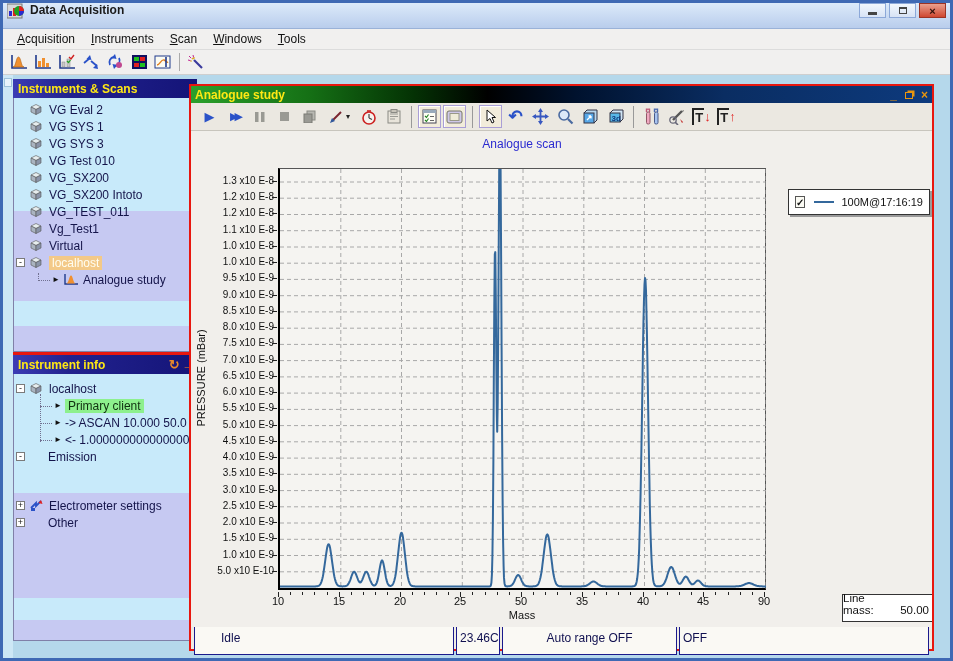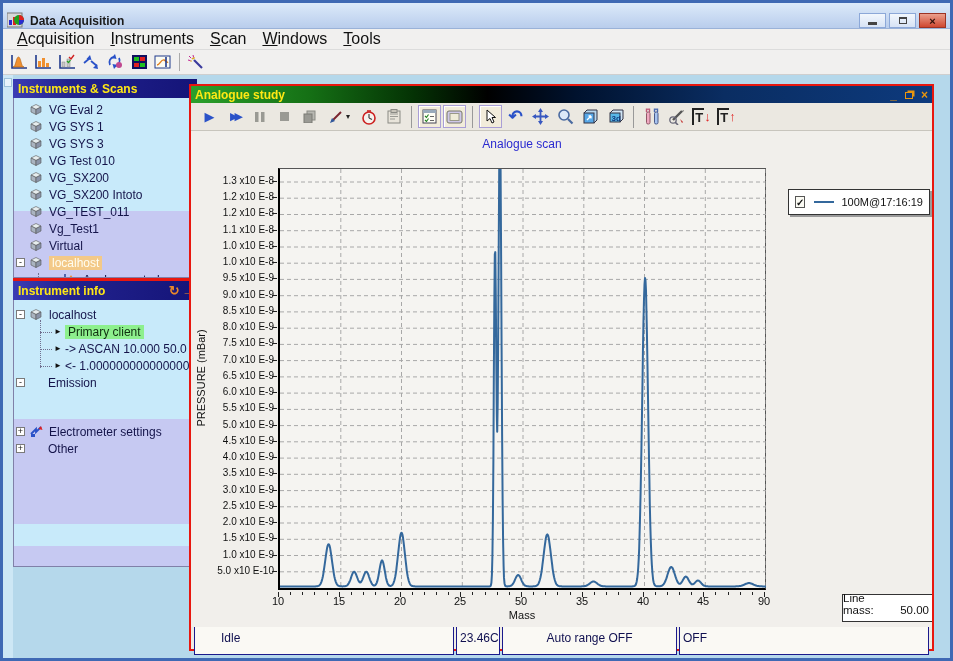--- a/index.html
+++ b/index.html
@@ -1,44 +1,44 @@
 <!DOCTYPE html>
 <html><head>
 <meta charset="utf-8">
 <style>
   html,body{margin:0;padding:0;background:#666;}
   *{box-sizing:border-box;font-family:"Liberation Sans",sans-serif;}
   .app{position:relative;width:953px;height:661px;background:#b5d8eb;border:3px solid #3f69b4;overflow:hidden;}
   
-  .titlebar{height:26px;background:linear-gradient(#dceafa,#b9cdec);display:flex;align-items:flex-end;padding:0 4px;border-bottom:1px solid #9ab2d8;}
+  .titlebar{height:26px;background:linear-gradient(#dceafa,#b9cdec);display:flex;align-items:flex-start;padding:0 4px;border-bottom:1px solid #9ab2d8;}
   .app-icon{width:18px;height:16px;margin-right:5px;flex:0 0 auto;}
   .title-text{font-size:12px;font-weight:bold;color:#1a1a1a;flex:1;}
   .win-btn{width:27px;height:15px;margin-left:3px;border:1px solid #8ca8d8;background:linear-gradient(#f2f7fd,#d7e3f5);display:flex;align-items:center;justify-content:center;font-size:11px;color:#333;cursor:pointer;}
   .win-btn .dash{width:9px;height:3px;background:#444;margin-top:6px;}
   .win-btn .box{width:8px;height:7px;border:1px solid #444;border-top:2px solid #444;}
   .win-close{background:linear-gradient(#eba08e,#cf4730);border-color:#9c3425;color:#30100a;font-weight:bold;}
   
   .menubar{height:21px;background:#f1f0ef;display:flex;align-items:center;padding-left:6px;border-bottom:1px solid #dcdcdc;}
-  .menu-item{font-size:16px;color:#111;padding:2px 8px;cursor:default;}
+  .menu-item{font-size:12px;color:#111;padding:2px 8px;cursor:default;}
   .menu-item u{text-decoration:underline;}
   
   .toolbar{height:25px;background:#f1f0ef;display:flex;align-items:center;padding-left:4px;border-bottom:1px solid #cfcfcf;}
   .mt-icon{width:22px;height:20px;display:flex;align-items:center;justify-content:center;margin:0 1px;}
   .vsep{width:1px;height:18px;background:#aaa;margin:0 4px;}
   
   .workspace{position:relative;height:583px;background:#b5d8eb;}
   .dock-strip{position:absolute;left:0;top:0;width:10px;height:100%;background:#cde7f5;}
   .dock-box{position:absolute;left:1px;top:3px;width:8px;height:9px;background:#e9f4fb;border:1px solid #9fc3da;}
   
   .sidebar{position:absolute;left:10px;top:4px;width:184px;height:569px;}
   .panel-header{height:19px;background:linear-gradient(90deg,#3c3cb4 0%,#22228e 30%,#141478 100%);color:#ffe814;font-size:12px;font-weight:bold;display:flex;align-items:center;padding:0 5px;}
   .panel-header .sp{flex:1;}
   .hdr-ico{color:#e8882a;font-weight:bold;font-size:13px;margin-left:5px;cursor:pointer;}
   .tree-box{border:1px solid #8080a8;border-top:none;background:#c8eafa;overflow:hidden;position:relative;}
-  .tree1{height:180px;background:linear-gradient(180deg,#c8eafa 0px,#c8eafa 113px,#c6c9f2 113px,#c6c9f2 203px,#c8eafa 203px,#c8eafa 228px,#c6c9f2 228px,#c6c9f2 100%);padding-top:3px;}
+  .tree1{height:254px;background:linear-gradient(180deg,#c8eafa 0px,#c8eafa 113px,#c6c9f2 113px,#c6c9f2 203px,#c8eafa 203px,#c8eafa 228px,#c6c9f2 228px,#c6c9f2 100%);padding-top:3px;}
   .red-sep{height:3px;background:#e8170f;}
   .tree2{height:267px;background:linear-gradient(180deg,#c8eafa 0px,#c8eafa 119px,#c6c9f2 119px,#c6c9f2 224px,#c8eafa 224px,#c8eafa 246px,#c6c9f2 246px,#c6c9f2 100%);padding-top:6px;position:relative;}
   .trow{height:17px;display:flex;align-items:center;font-size:12px;color:#14144a;white-space:nowrap;cursor:default;}
   .cube{width:14px;height:13px;margin-left:15px;margin-right:6px;flex:0 0 auto;}
   .expander{width:9px;height:9px;background:#fff;border:1px solid #7a7a7a;font-size:9px;line-height:7px;text-align:center;color:#222;margin-left:2px;flex:0 0 auto;cursor:pointer;}
   .sel-orange{background:#f3c988;color:#fffdf0;padding:0 3px;}
   .sel-green{background:#8df08d;color:#103010;padding:0 3px;}
   .branch{width:12px;height:8px;border-left:1px dotted #707090;border-bottom:1px dotted #707090;margin:0 2px 6px 6px;flex:0 0 auto;}
   .arrowg{font-size:8px;color:#111;margin-right:3px;}
   .peak-ico{width:16px;height:13px;margin-right:4px;}

